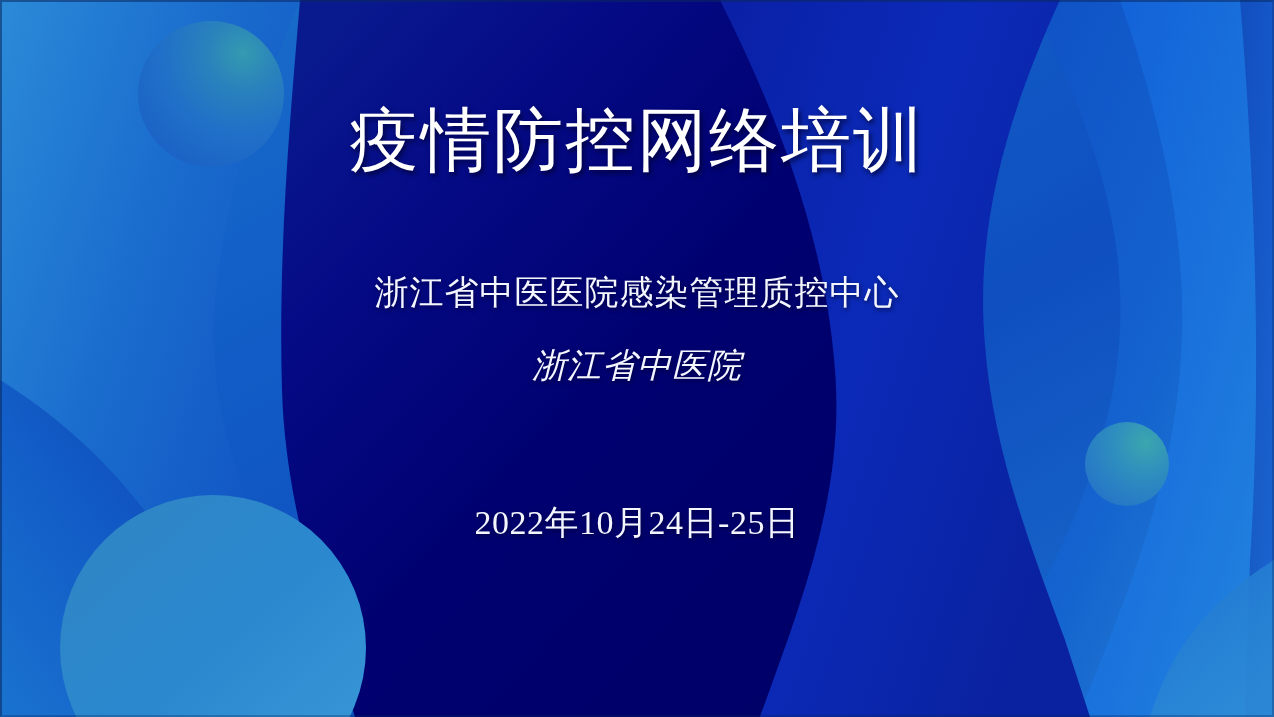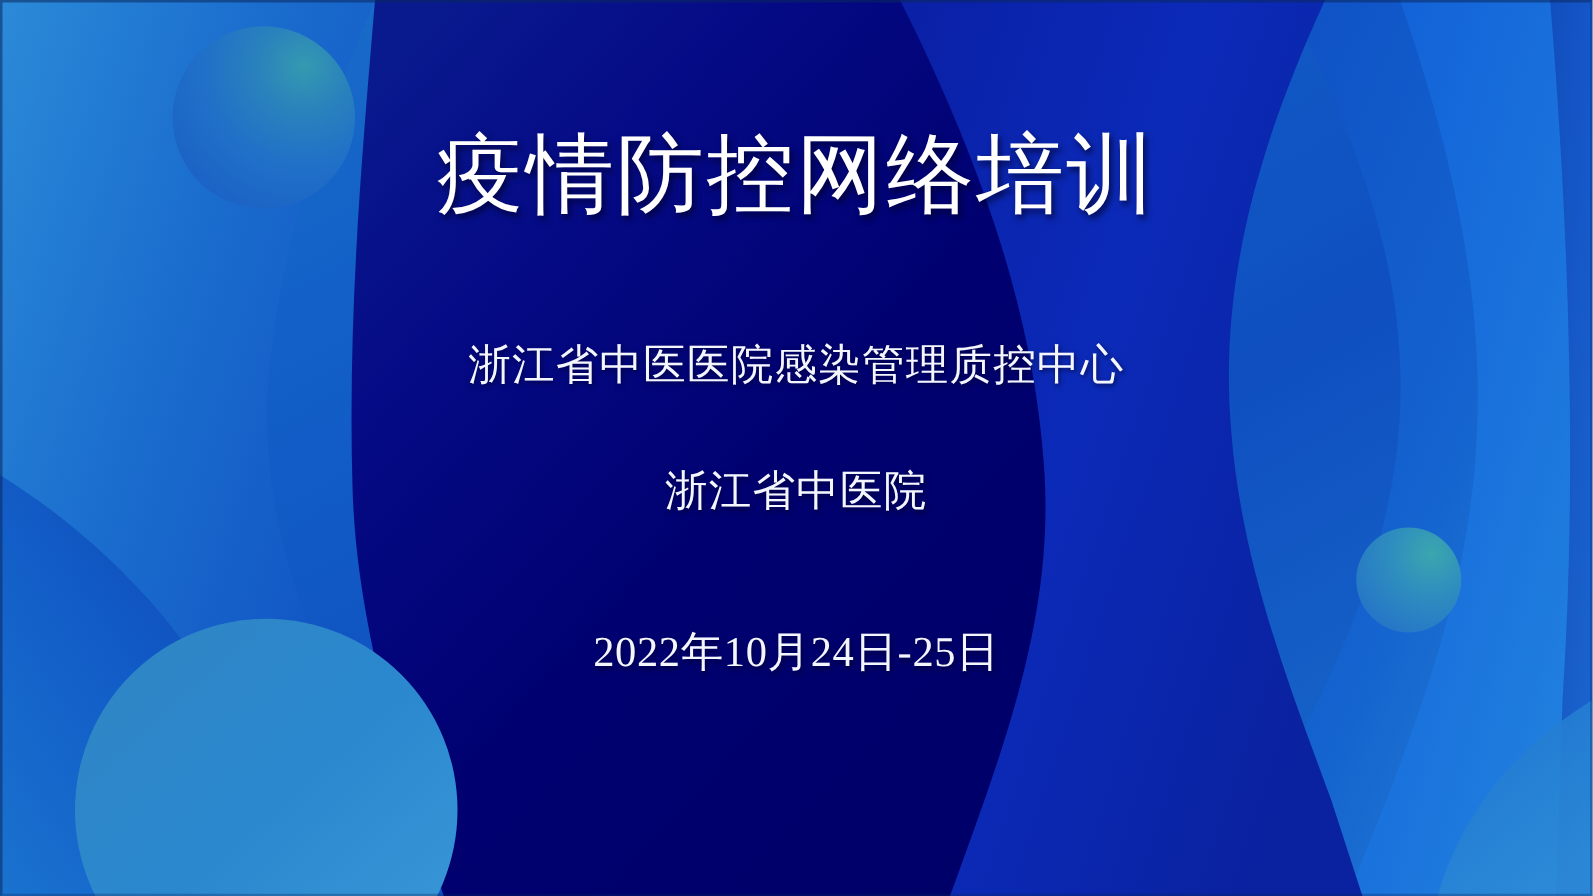--- a/index.html
+++ b/index.html
@@ -11,21 +11,21 @@
   body {
     font-family: "Liberation Serif", "DejaVu Serif", serif;
   }
 
   
   #slide {
     position: relative;
     width: 1274px;
     height: 717px;
     overflow: hidden;
-    background: #737373;
+    background: #701a75;
     box-sizing: border-box;
   }
 
   #bg-svg {
     position: absolute;
     inset: 0;
     width: 1274px;
     height: 717px;
     display: block;
   }
@@ -73,21 +73,21 @@
     font-size: 34px;
     line-height: 1.2;
     font-weight: 400;
     letter-spacing: 1px;
     color: #f4f6ff;
     text-shadow: 1px 2px 4px rgba(0, 0, 40, 0.7);
     white-space: nowrap;
   }
 
   .slide-subtitle.line-1 { top: 273px; text-align: center; }
-  .slide-subtitle.line-2 { top: 374px; }
+  .slide-subtitle.line-2 { top: 346px; font-style: italic; }
 
   .slide-date {
     position: absolute;
     left: 0;
     right: 0;
     top: 503px;
     font-size: 34px;
     line-height: 1.2;
     font-weight: 400;
     letter-spacing: 0.5px;

